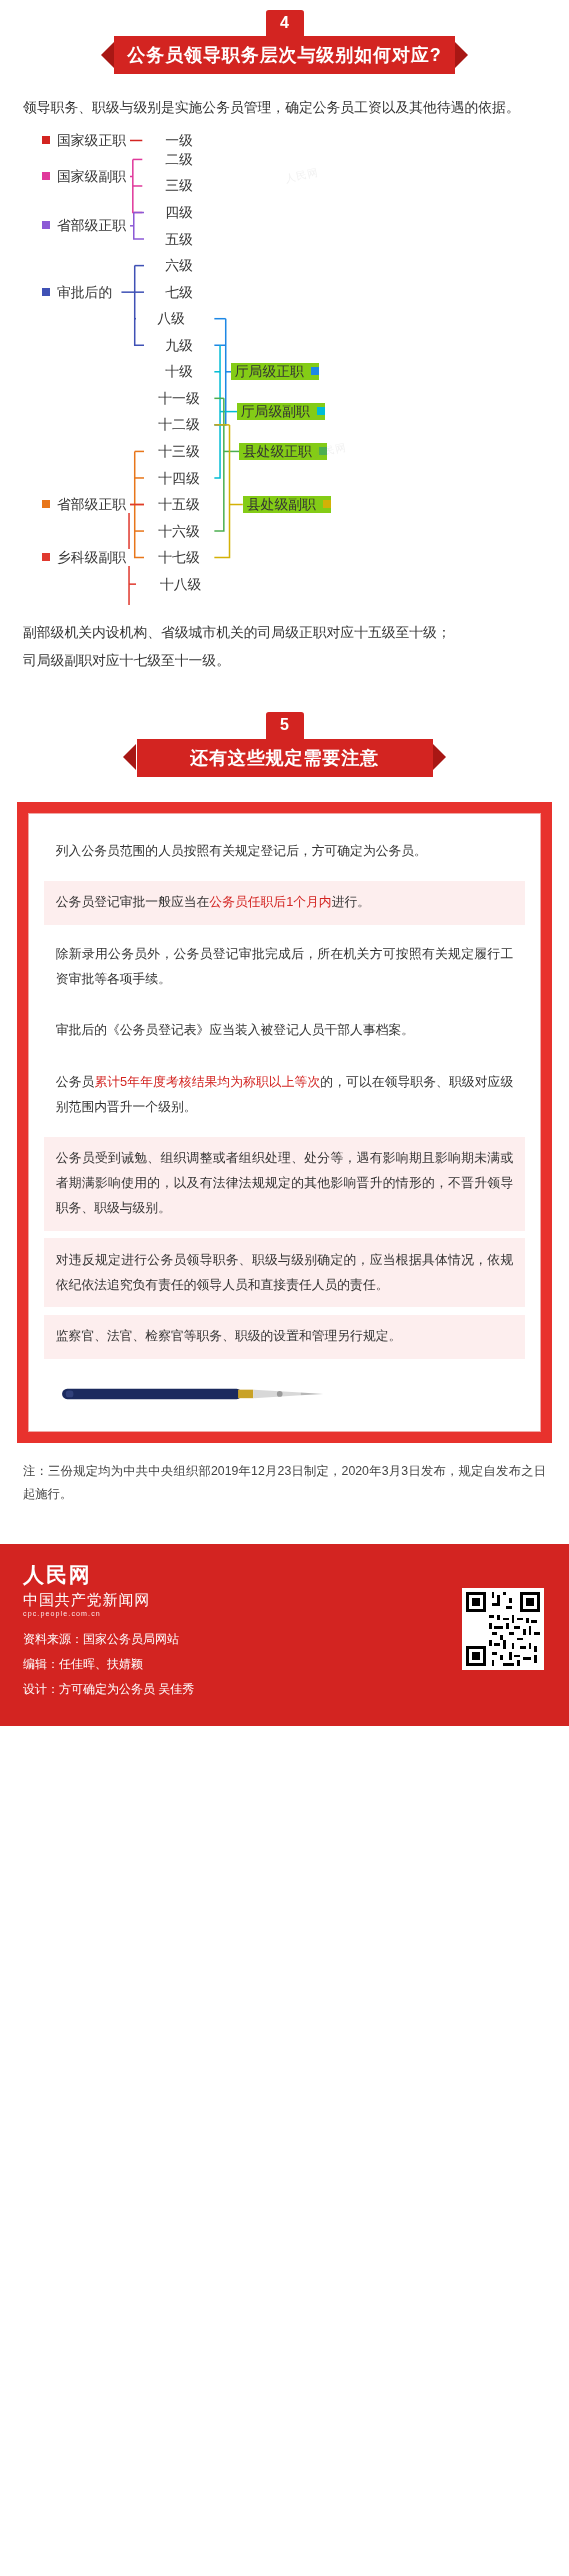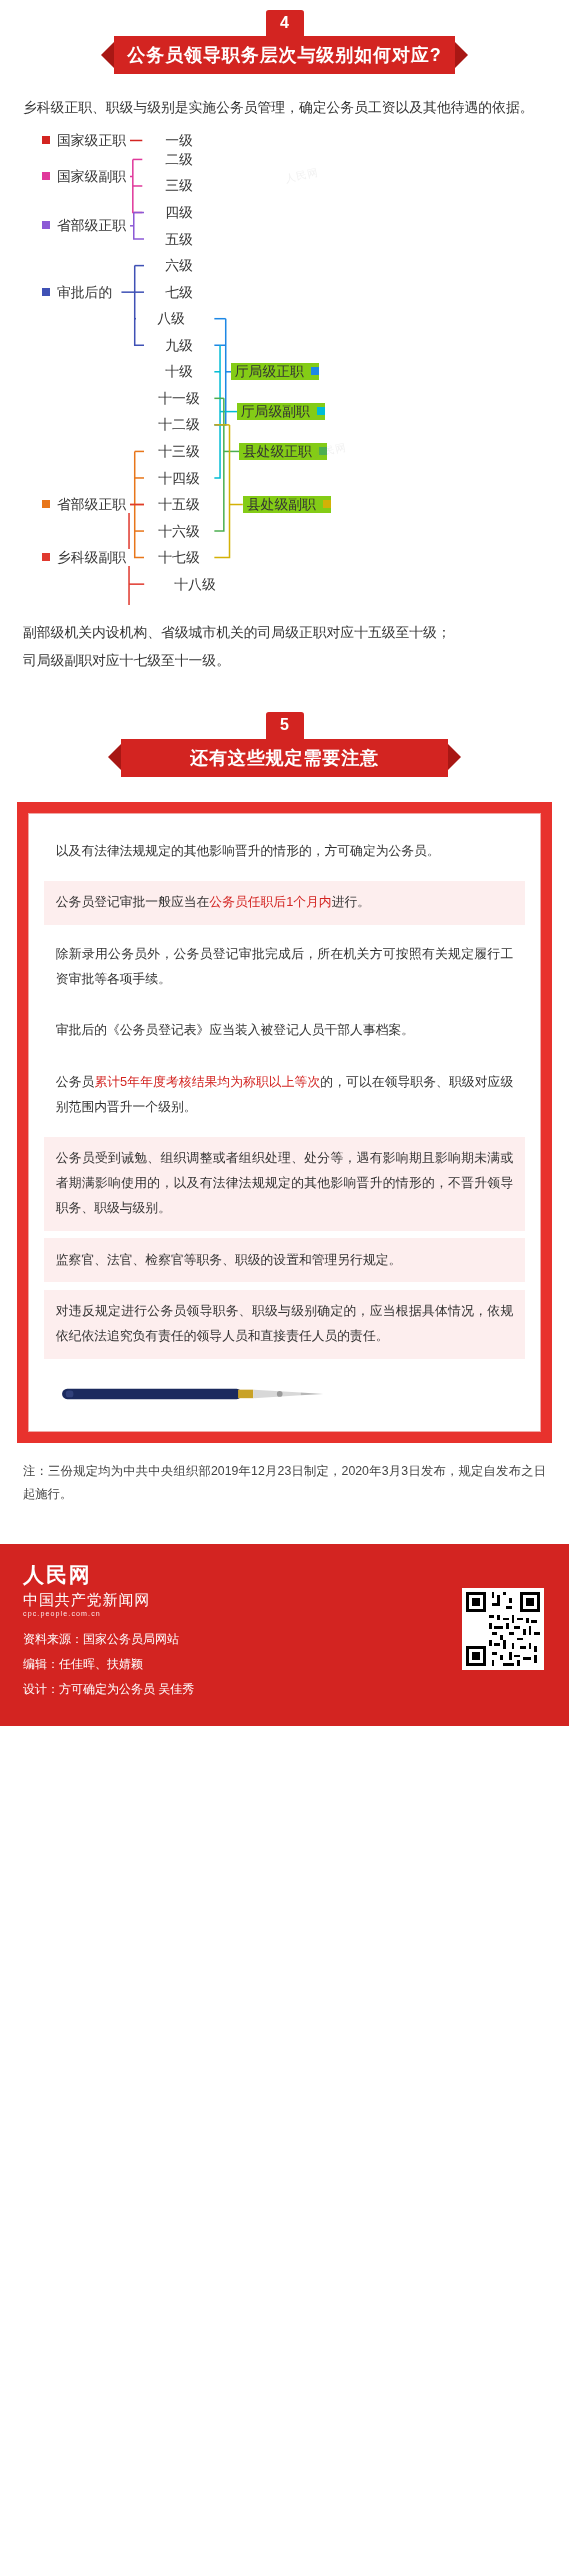--- a/index.html
+++ b/index.html
@@ -23,21 +23,21 @@
     position: relative; z-index: 3;
   }
   .banner {
     position: relative;
     margin: 0 auto;
     width: 341px; height: 38px;
     background: #d32421;
     display: flex; align-items: center; justify-content: center;
     color: #fff; font-size: 18px; font-weight: bold; letter-spacing: 0.9px;
   }
-  .banner.wide { width: 327px; }
+  .banner.wide { width: 296px; }
   .banner::before, .banner::after {
     content: ""; position: absolute; top: 5.7px;
     width: 0; height: 0;
     border-top: 13.3px solid transparent;
     border-bottom: 13.3px solid transparent;
   }
   .banner::before { left: -13.3px; border-right: 13.3px solid #a81714; }
   .banner::after  { right: -13.3px; border-left: 13.3px solid #a81714; }
 
   
@@ -138,21 +138,21 @@
 
 <div class="page">
 
   <div class="section-head">
     <div class="num-badge">4</div>
     <div class="banner">
       <span>公务员领导职务层次与级别如何对应?</span>
     </div>
   </div>
 
-  <p class="para">乡科级正职、职级与级别是实施公务员管理，确定公务员工资以及其他待遇的依据。</p>
+  <p class="para">领导职务、职级与级别是实施公务员管理，确定公务员工资以及其他待遇的依据。</p>
 
   <div class="chart-wrap">
     <svg width="569" height="474" viewBox="0 0 600 500">
 
       <line x1="128" y1="10" x2="150" y2="10" stroke="#d32421" stroke-width="1.6"></line>
 
       <polyline points="128,48 140,48" stroke="#e0399b" stroke-width="1.6" fill="none"></polyline>
       <polyline points="140,30 140,86 150,86" stroke="#e0399b" stroke-width="1.6" fill="none"></polyline>
       <line x1="140" y1="30" x2="150" y2="30" stroke="#e0399b" stroke-width="1.6"></line>
       <line x1="140" y1="58" x2="150" y2="58" stroke="#e0399b" stroke-width="1.6"></line>
@@ -207,21 +207,21 @@
     <div class="lvl" style="left:136px; top:179px;width:70px;">八级</div>
     <div class="lvl" style="left:144px; top:206px;width:70px;">九级</div>
     <div class="lvl" style="left:144px; top:232px;width:70px;">十级</div>
     <div class="lvl" style="left:144px; top:259px;width:70px;">十一级</div>
     <div class="lvl" style="left:144px; top:285px;width:70px;">十二级</div>
     <div class="lvl" style="left:144px; top:312px;width:70px;">十三级</div>
     <div class="lvl" style="left:144px; top:339px;width:70px;">十四级</div>
     <div class="lvl" style="left:144px; top:365px;width:70px;">十五级</div>
     <div class="lvl" style="left:144px; top:392px;width:70px;">十六级</div>
     <div class="lvl" style="left:144px; top:418px;width:70px;">十七级</div>
-    <div class="lvl" style="left:160px; top:445px;width:70px;">十八级</div>
+    <div class="lvl" style="left:136px; top:445px;width:70px;text-align:right;">十八级</div>
 
     <div class="grp" style="left:42px; top:0.9px;">
       <span class="sq" style="background:#d32421"></span>
       <span>国家级正职</span>
     </div>
     <div class="grp" style="left:42px; top:37px;">
       <span class="sq" style="background:#e0399b"></span>
       <span>国家级副职</span>
     </div>
     <div class="grp" style="left:42px; top:86px;">
@@ -269,21 +269,21 @@
     <div class="num-badge">5</div>
     <div class="banner wide">
       <span>还有这些规定需要注意</span>
     </div>
   </div>
 
   <div class="rules-outer">
     <div class="rules-inner">
 
       <div class="rule">
-        <span>以及有法律法规规定的其他影响晋升的情形的，方可确定为公务员。</span>
+        <span>列入公务员范围的人员按照有关规定登记后，方可确定为公务员。</span>
       </div>
 
       <div class="rule alt">
         <span>公务员登记审批一般应当在<span class="hl">公务员任职后1个月内</span>进行。</span>
       </div>
 
       <div class="rule">
         <span>除新录用公务员外，公务员登记审批完成后，所在机关方可按照有关规定履行工资审批等各项手续。</span>
       </div>
 
@@ -293,25 +293,25 @@
 
       <div class="rule">
         <span>公务员<span class="hl">累计5年年度考核结果均为称职以上等次</span>的，可以在领导职务、职级对应级别范围内晋升一个级别。</span>
       </div>
 
       <div class="rule alt">
         <span>公务员受到诫勉、组织调整或者组织处理、处分等，遇有影响期且影响期未满或者期满影响使用的，以及有法律法规规定的其他影响晋升的情形的，不晋升领导职务、职级与级别。</span>
       </div>
 
       <div class="rule alt">
+        <span>对违反规定进行公务员领导职务、职级与级别确定的，应当根据具体情况，依规依纪依法追究负有责任的领导人员和直接责任人员的责任。</span>
+      </div>
+
+      <div class="rule alt">
         <span>监察官、法官、检察官等职务、职级的设置和管理另行规定。</span>
-      </div>
-
-      <div class="rule alt">
-        <span>对违反规定进行公务员领导职务、职级与级别确定的，应当根据具体情况，依规依纪依法追究负有责任的领导人员和直接责任人员的责任。</span>
       </div>
 
       <div class="pen-row">
         <svg width="304" height="53" viewBox="0 0 320 56" style="position:absolute;left:7.6px;top:0;">
           <rect x="10" y="24" width="190" height="11" rx="5.5" fill="#1b2a5e"></rect>
           <rect x="196" y="25" width="16" height="9" fill="#c9a227"></rect>
           <polygon points="212,25 262,28 262,31 212,34" fill="#d8d8d8"></polygon>
           <polygon points="262,28 286,29.5 262,31" fill="#b7b7b7"></polygon>
           <circle cx="240" cy="29.5" r="3" fill="#9a9a9a"></circle>
           <rect x="14" y="26" width="8" height="7" rx="3" fill="#30407a"></rect>

